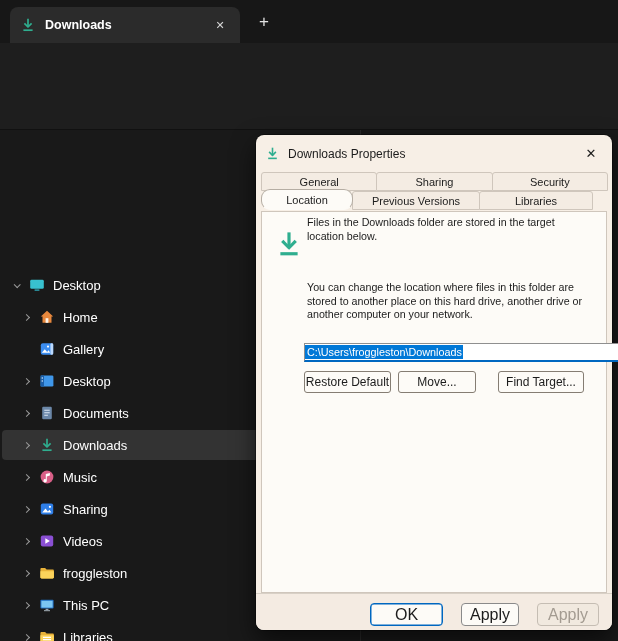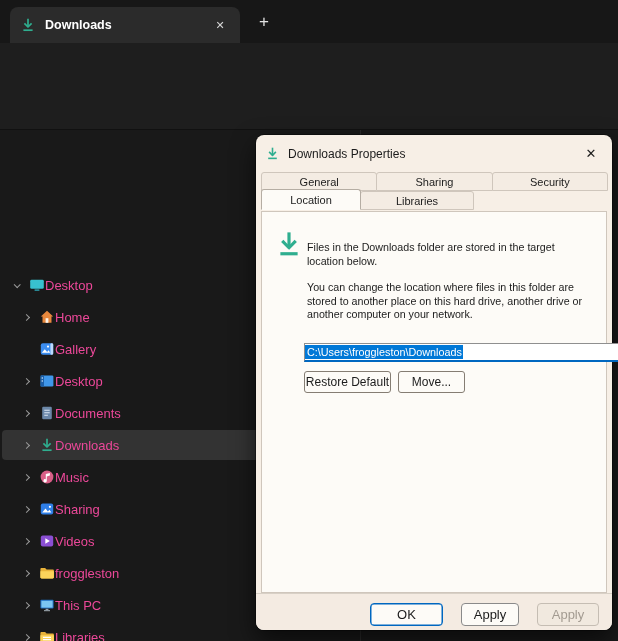--- a/index.html
+++ b/index.html
@@ -35,21 +35,21 @@
   .cv.small{width:5px;height:5px;}
 
   
   .bodyarea{position:absolute;left:0;top:130px;width:618px;height:511px;background:#191919;}
   .panesep{position:absolute;left:360px;top:130px;width:1px;height:511px;background:#2a2a2a;}
   .srow{position:absolute;left:2px;width:356px;height:30px;display:flex;align-items:center;border-radius:4px;}
   .srow.sel{background:#333333;}
   .srow .chev{width:14px;display:flex;justify-content:center;flex:none;}
   .srow .chev .cv{border-color:#9a9a9a;}
   .srow .ic{width:16px;height:16px;margin-left:6px;flex:none;display:flex;}
-  .srow .lab{color:#ec4899;font-size:13px;margin-left:0;white-space:nowrap;}
+  .srow .lab{color:#ffffff;font-size:13px;margin-left:8px;white-space:nowrap;}
 
   
   .dlg{position:absolute;left:256px;top:135px;width:356px;height:495px;background:#f7efe6;border-radius:8px;
        box-shadow:0 10px 24px rgba(0,0,0,.6),0 0 0 1px rgba(0,0,0,.35);z-index:10;color:#1c1c1c;}
   .dtitle{position:absolute;left:0;top:0;width:100%;height:37px;display:flex;align-items:center;}
   .dtitle .txt{font-size:12px;margin-left:8px;color:#1c1c1c;}
   .dclose{position:absolute;right:8px;top:6px;width:26px;height:24px;display:flex;align-items:center;justify-content:center;
           font-size:13px;color:#1c1c1c;}
   .tabs{position:absolute;left:5px;top:37px;width:346px;}
   .trow{display:flex;height:19px;}
@@ -59,21 +59,21 @@
   .ptab.active{background:#fdfbf7;border-color:#b5ada3;height:21px;margin-top:-2px;z-index:3;border-bottom:1px solid #fdfbf7;}
   .page{position:absolute;left:5px;top:76px;width:346px;height:382px;background:#fdfbf7;border:1px solid #cfc6bc;z-index:1;}
   .page .para{position:absolute;font-size:10.7px;line-height:13.5px;color:#1c1c1c;}
   .pathfield{position:absolute;left:42px;top:131px;width:340px;height:19px;background:#fff;border:1px solid #8f8f8f;
         border-bottom:2px solid #0067c0;display:flex;align-items:center;overflow:hidden;}
   .pathfield .selspan{background:#0078d7;color:#fff;font-size:10.8px;padding:1px 1px 1px 2px;white-space:pre;}
   .pbtn{position:absolute;top:159px;height:22px;background:#fdfbf7;border:1px solid #857d73;border-radius:3px;
         font-size:12px;display:flex;align-items:center;justify-content:center;color:#1c1c1c;}
   .dfoot{position:absolute;left:0;top:458px;width:100%;height:37px;background:#f4ebe2;border-top:1px solid #d8d0c6;
         border-radius:0 0 8px 8px;}
-  .fbtn{position:absolute;top:9px;height:23px;border-radius:4px;font-size:13px;display:flex;align-items:center;justify-content:center;
+  .fbtn{position:absolute;top:9px;height:23px;border-radius:4px;font-size:16px;display:flex;align-items:center;justify-content:center;
         background:#fdfbf7;border:1px solid #8a8a8a;color:#1c1c1c;}
   .fbtn.ok{border:1px solid #0067c0;box-shadow:inset 0 0 0 .5px #0067c0;}
   .fbtn.disabled{background:#f1e9df;border-color:#c5bdb3;color:#a39b91;}
   svg{display:block;}
 </style>
 </head>
 <body>
 
 <div id="stage">
 
@@ -396,40 +396,42 @@
       <span class="dclose">✕</span>
     </div>
 
     <div class="tabs">
       <div class="trow trow1" id="tabrow1">
           <div class="ptab">General</div>
           <div class="ptab">Sharing</div>
           <div class="ptab">Security</div>
         </div>
       <div class="trow trow2" id="tabrow2">
-          <div class="ptab active" style="width: 100px;">Location</div>
+          <div class="ptab active" style="width: 92px; border-radius: 9px;">Location</div>
+          <div class="ptab" style="width: 128px;">Previous Versions</div>
           <div class="ptab" style="width: 114px;">Libraries</div>
         </div>
     </div>
 
     <div class="page">
       <span class="ic" style="position:absolute;left:12px;top:17px">
           <svg width="30" height="30" viewBox="0 0 16 16">
             <path d="M8 1.8v8" stroke="#2fae8f" stroke-width="1.7" fill="none"></path>
             <path d="M4.4 6.3L8 10l3.6-3.7" stroke="#2fae8f" stroke-width="1.7" fill="none" stroke-linejoin="round"></path>
             <path d="M3.4 13.2h9.2" stroke="#2fae8f" stroke-width="1.7"></path>
           </svg>
         </span>
-      <div class="para" style="left:45px;top:29px;width:262px">Files in the Downloads folder are stored in the target location below.</div>
+      <div class="para" style="left:45px;top:4px;width:262px">Files in the Downloads folder are stored in the target location below.</div>
       <div class="para" style="left:45px;top:69px;width:284px">You can change the location where files in this folder are stored to another place on this hard drive, another drive or another computer on your network.</div>
       <div class="pathfield">
         <span class="selspan">C:\Users\froggleston\Downloads</span>
       </div>
       <div class="pbtn" style="left:42px;width:87px">Restore Default</div>
-      <div class="pbtn" style="left:136px;width:67px">Move...</div>
+      <div class="pbtn" style="left:136px;width:78px">Move...</div>
+      <div class="pbtn" style="left:236px;width:86px">Find Target...</div>
     </div>
 
     <div class="dfoot">
       <div class="fbtn ok" style="left:114px;width:73px">OK</div>
       <div class="fbtn" style="left:205px;width:58px">Apply</div>
       <div class="fbtn disabled" style="left:281px;width:62px">Apply</div>
     </div>
   </div>
 </div>
 

